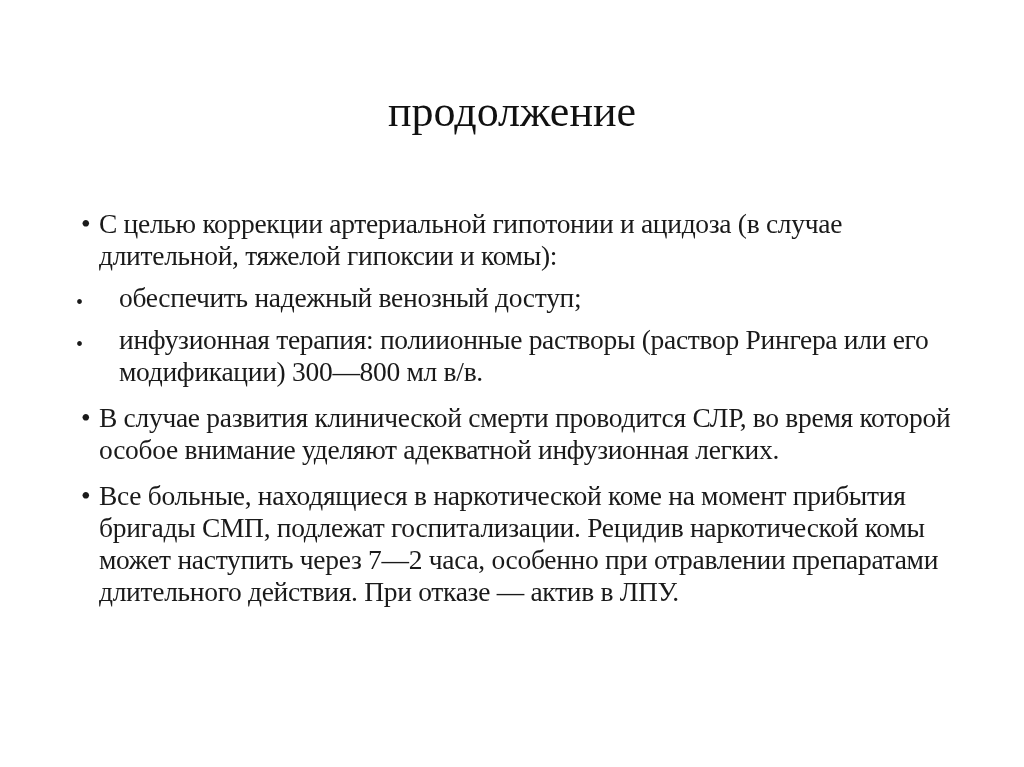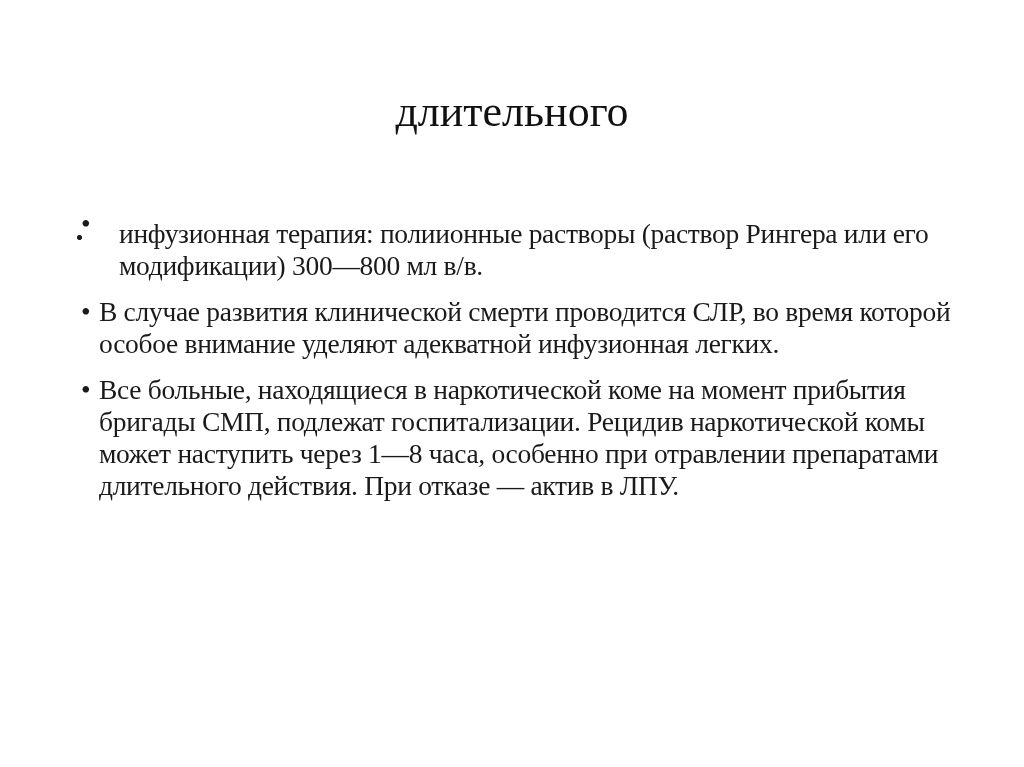--- a/index.html
+++ b/index.html
@@ -13,35 +13,37 @@
     .l1 .bullet { position: absolute; left: 3px; top: 0; }
     .l2 { padding-left: 41px; }
     .l2 .bullet { position: absolute; left: -2px; top: 4px; font-size: 20px; }
     .gap-a { margin-top: 10px; }
     .gap-b { margin-top: 14px; }
   </style>
 </head>
 <body>
 
 <div>
-  <div class="title">длительного</div>
+  <div class="title">продолжение</div>
 
   <div class="content">
     <div class="item l1">
       <span class="bullet">•</span>
+      <span>С целью коррекции артериальной гипотонии и ацидоза (в случае длительной, тяжелой гипоксии и комы):</span>
     </div>
     <div class="item l2 gap-a">
       <span class="bullet">•</span>
+      <span>обеспечить надежный венозный доступ;</span>
     </div>
     <div class="item l2 gap-a">
       <span class="bullet">•</span>
       <span>инфузионная терапия: полиионные растворы (раствор Рингера или его модификации) 300—800 мл в/в.</span>
     </div>
     <div class="item l1 gap-b">
       <span class="bullet">•</span>
       <span>В случае развития клинической смерти проводится СЛР, во время которой особое внимание уделяют адекватной инфузионная легких.</span>
     </div>
     <div class="item l1 gap-b">
       <span class="bullet">•</span>
-      <span>Все больные, находящиеся в наркотической коме на момент прибытия бригады СМП, подлежат госпитализации. Рецидив наркотической комы может наступить через 1—8 часа, особенно при отравлении препаратами длительного действия. При отказе — актив в ЛПУ.</span>
+      <span>Все больные, находящиеся в наркотической коме на момент прибытия бригады СМП, подлежат госпитализации. Рецидив наркотической комы может наступить через 7—2 часа, особенно при отравлении препаратами длительного действия. При отказе — актив в ЛПУ.</span>
     </div>
   </div>
 </div>
 
 </body></html>

